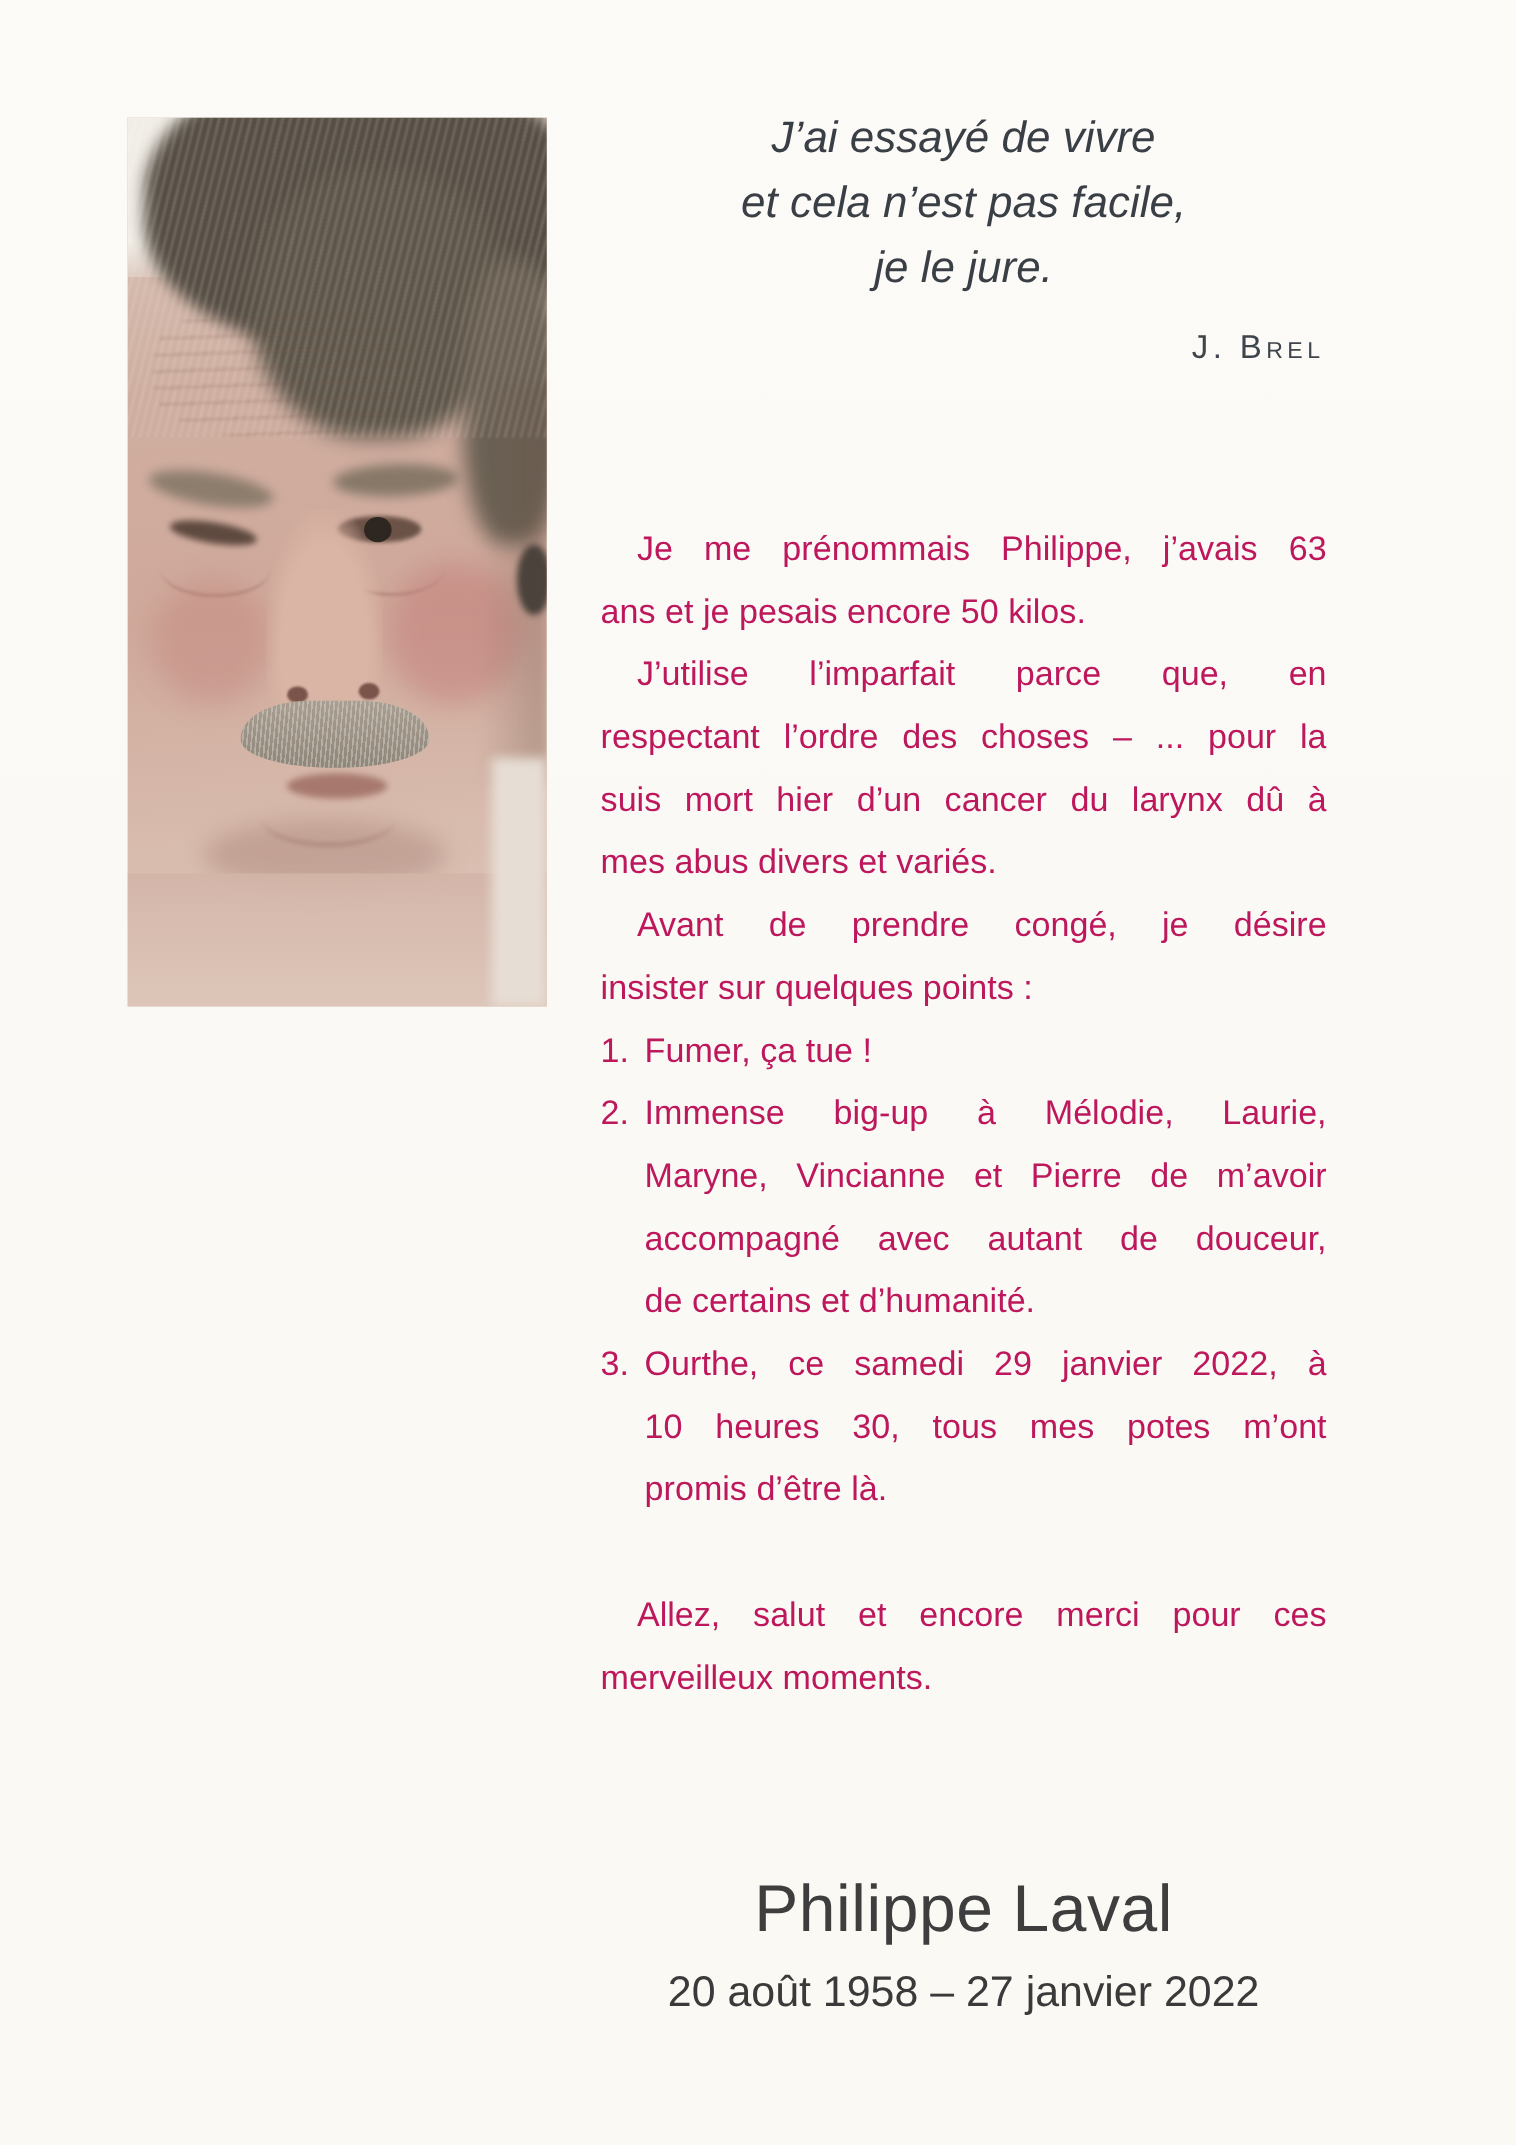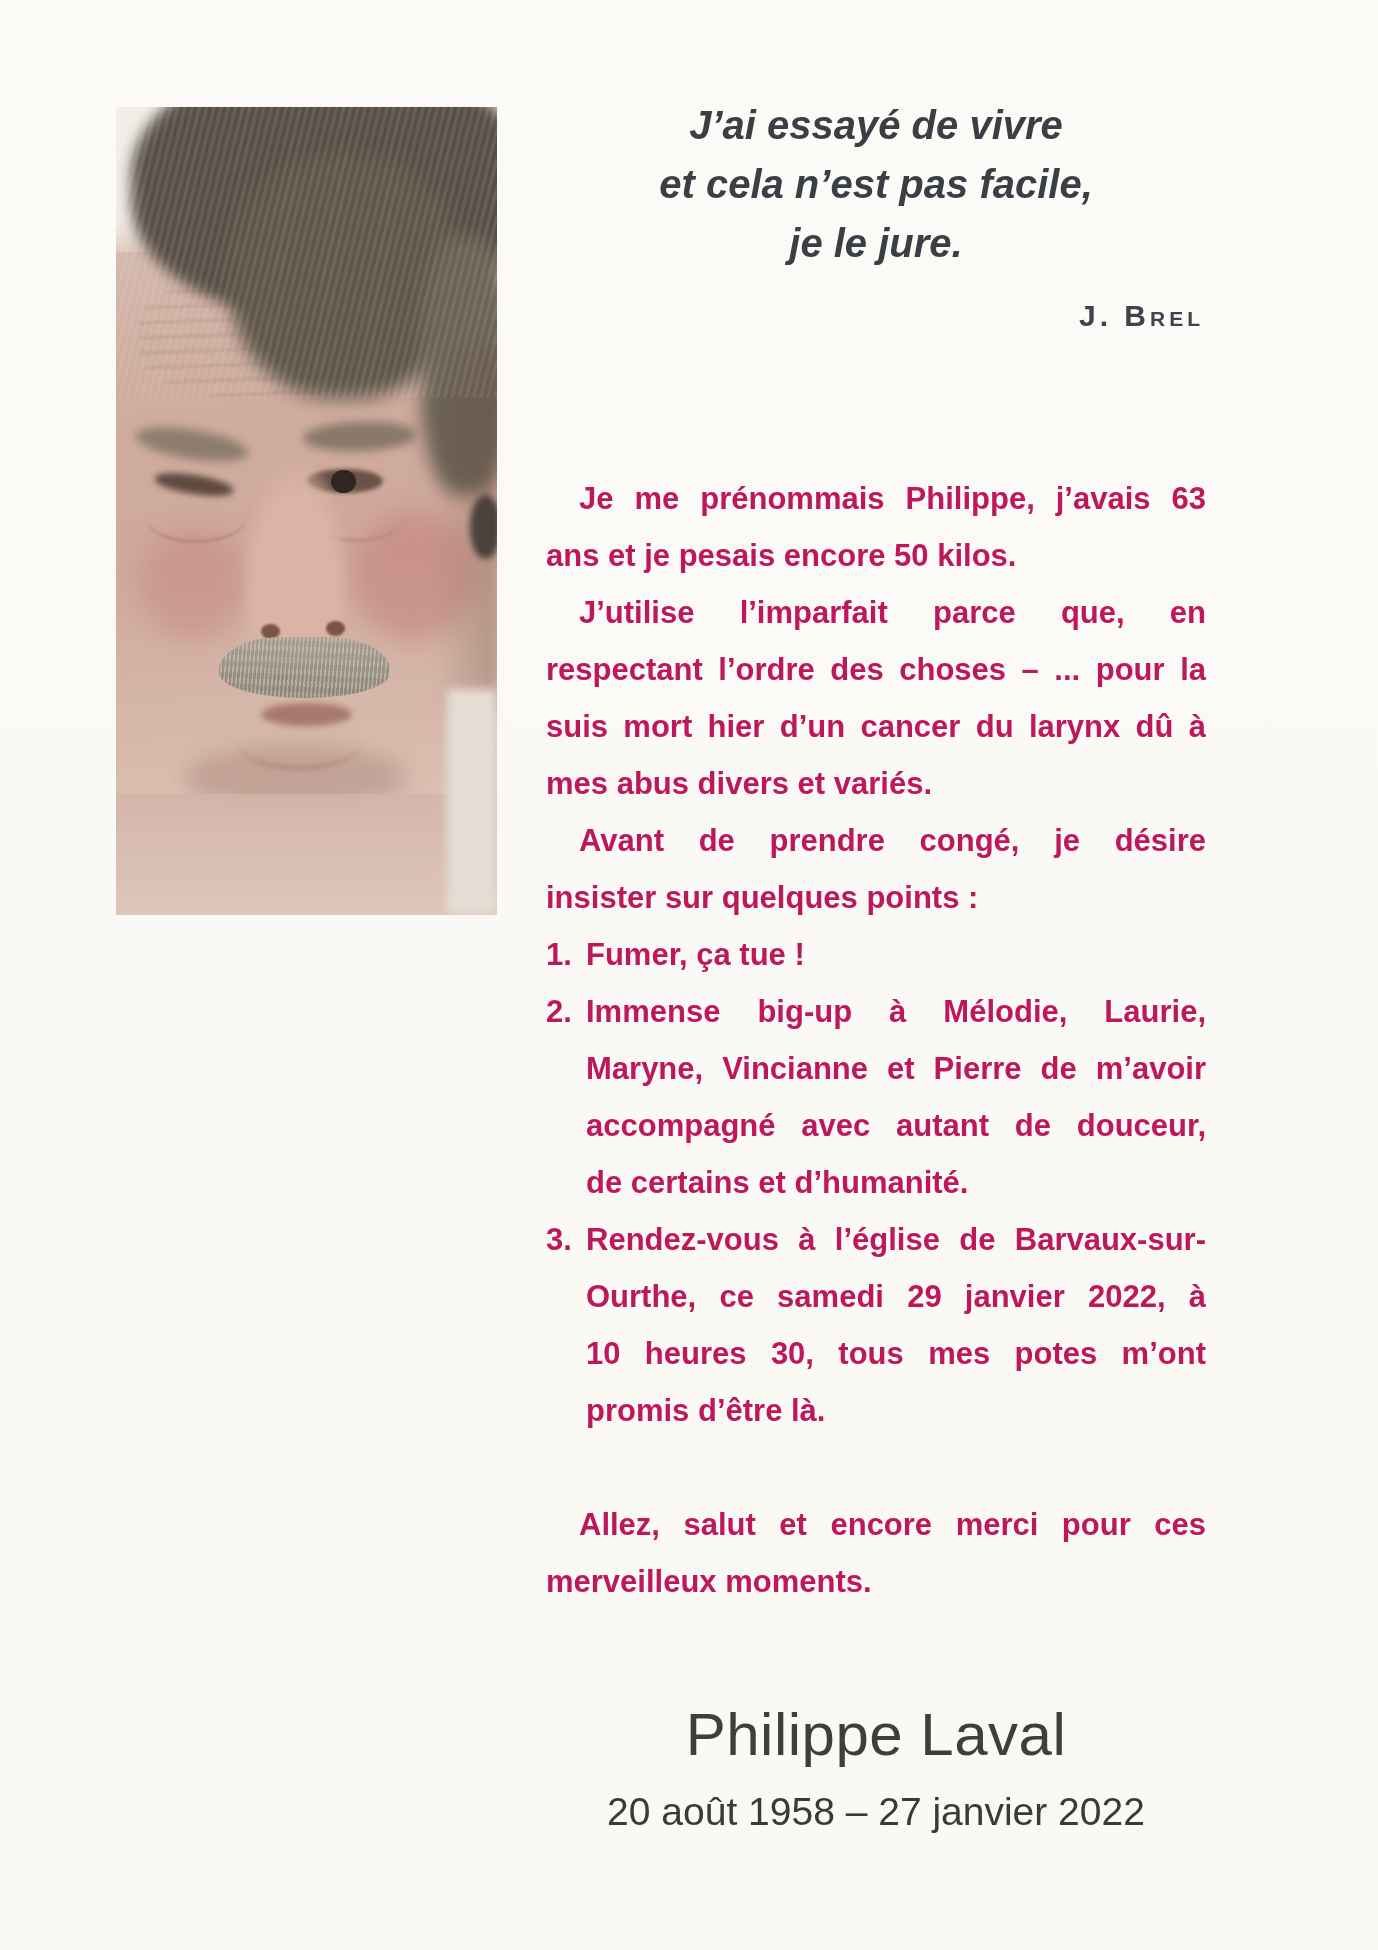--- a/index.html
+++ b/index.html
@@ -51,21 +51,21 @@
     border-radius:40% 40% 55% 55% / 60% 60% 45% 45%;}
   .ph-mustex{left:27%;top:65.6%;width:45%;height:7.6%;
     background:repeating-linear-gradient(95deg,rgba(240,236,228,.35) 0 1.5px,rgba(0,0,0,0) 1.5px 4px);
     border-radius:40% 40% 55% 55% / 60% 60% 45% 45%;}
   .ph-mouth{left:38%;top:73.8%;width:24%;height:2.8%;background:#9c6a60;border-radius:50%;filter:blur(3px);opacity:.8;}
   .ph-chin{left:32%;top:75.5%;width:32%;height:6%;border-bottom:4px solid rgba(130,85,75,.3);border-radius:50%;filter:blur(2px);}
   .ph-neckshadow{left:18%;top:79%;width:58%;height:8%;background:rgba(140,95,85,.28);border-radius:50%;filter:blur(10px);}
   .ph-chest{left:0;top:85%;width:100%;height:15%;background:linear-gradient(180deg,rgba(211,181,168,.9),#ddc6b9);}
   .ph-pale-br{right:0;top:72%;width:13%;height:28%;background:#e6ddd4;filter:blur(5px);}
   
-  .col{position:absolute;left:546px;width:660px;font-weight:bold;}
+  .col{position:absolute;left:546px;width:660px;}
   .quote{top:96px;text-align:center;font-style:italic;
     font-size:40px;line-height:59px;color:#3a3f46;}
   .quote-attrib{margin-top:13px;text-align:right;font-style:normal;
     font-variant:small-caps;font-size:30px;letter-spacing:4px;color:#3e444b;padding-right:2px;}
   .bodytext{top:470px;font-size:31px;line-height:57px;color:#be185d;}
   .para{position:relative;}
   .para.gap{margin-top:57px;}
   .item{padding-left:40px;}
   .item .num{position:absolute;left:0;top:0;width:40px;}
   .bl{width:100%;height:57px;overflow:hidden;}
@@ -145,21 +145,20 @@
     </div>
     <div class="para item">
       <span class="num">2.</span>
       <div class="bl j">Immense big-up à Mélodie, Laurie,</div>
       <div class="bl j">Maryne, Vincianne et Pierre de m’avoir</div>
       <div class="bl j">accompagné avec autant de douceur,</div>
       <div class="bl l">de certains et d’humanité.</div>
     </div>
     <div class="para item">
       <span class="num">3.</span>
-      <div class="bl j">Rendez-vous à l’église de Barvaux-sur-</div>
       <div class="bl j">Ourthe, ce samedi 29 janvier 2022, à</div>
       <div class="bl j">10 heures 30, tous mes potes m’ont</div>
       <div class="bl l">promis d’être là.</div>
     </div>
     <div class="para  gap">
       <div class="bl j ind">Allez, salut et encore merci pour ces</div>
       <div class="bl l">merveilleux moments.</div>
     </div>
   </div>
 

